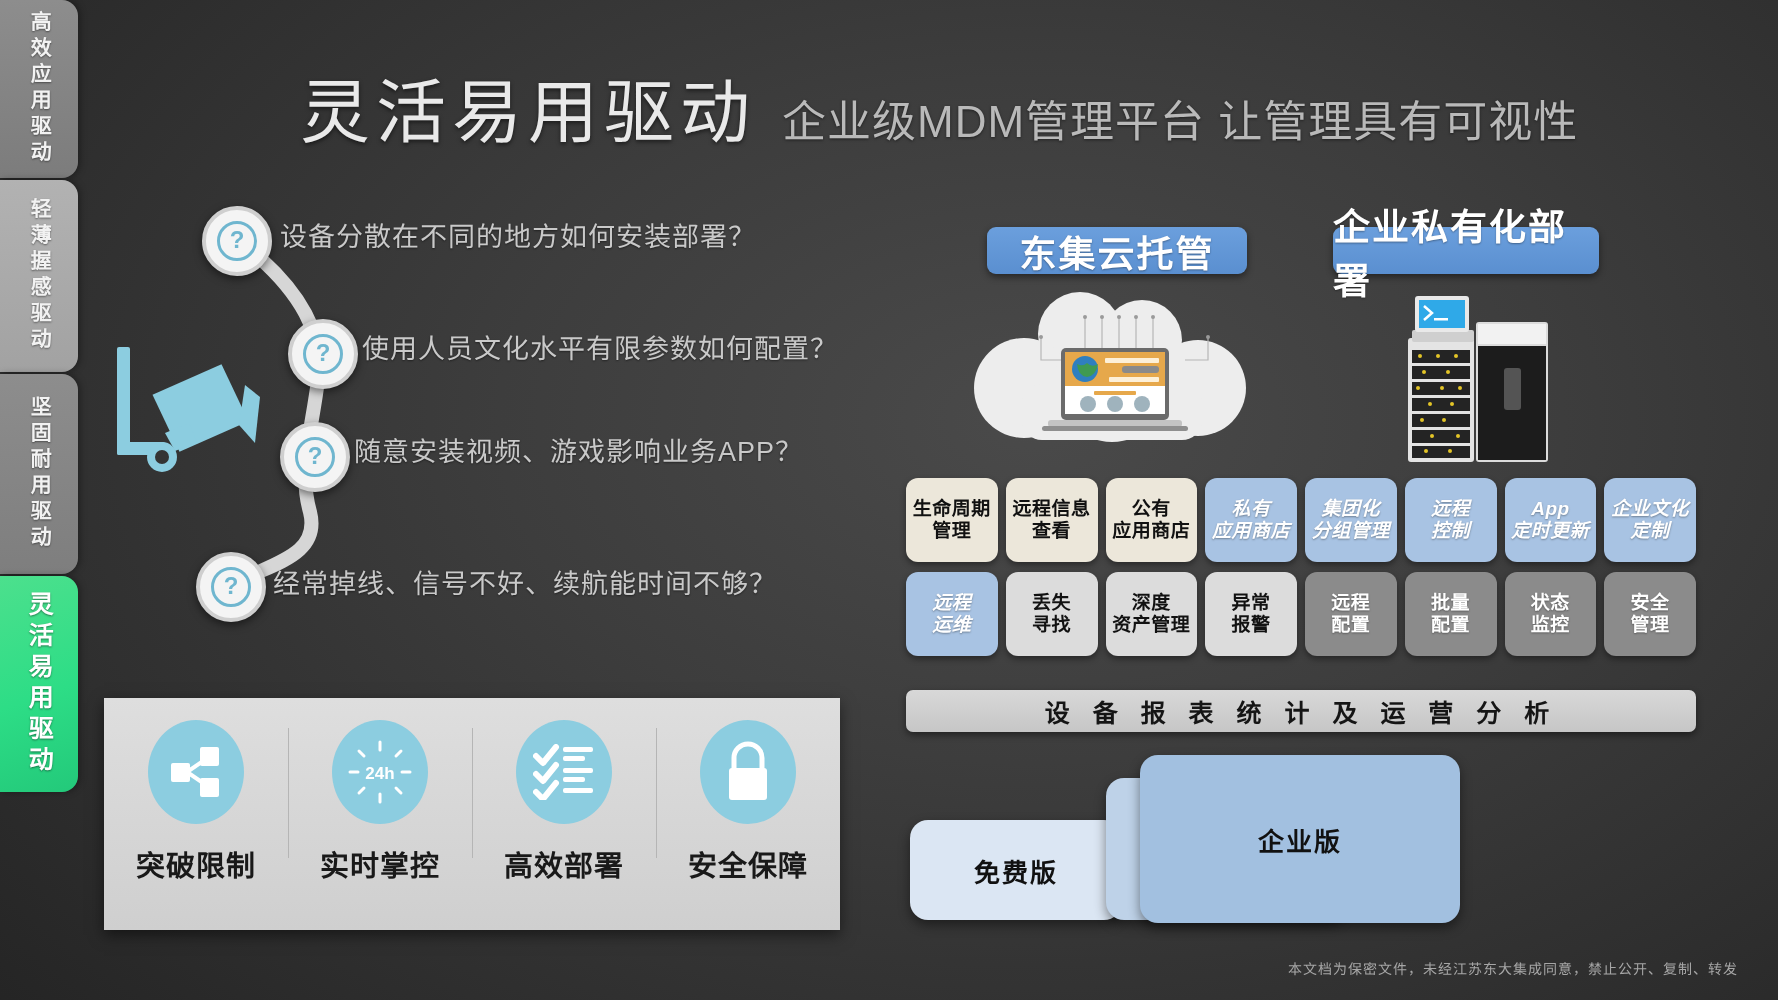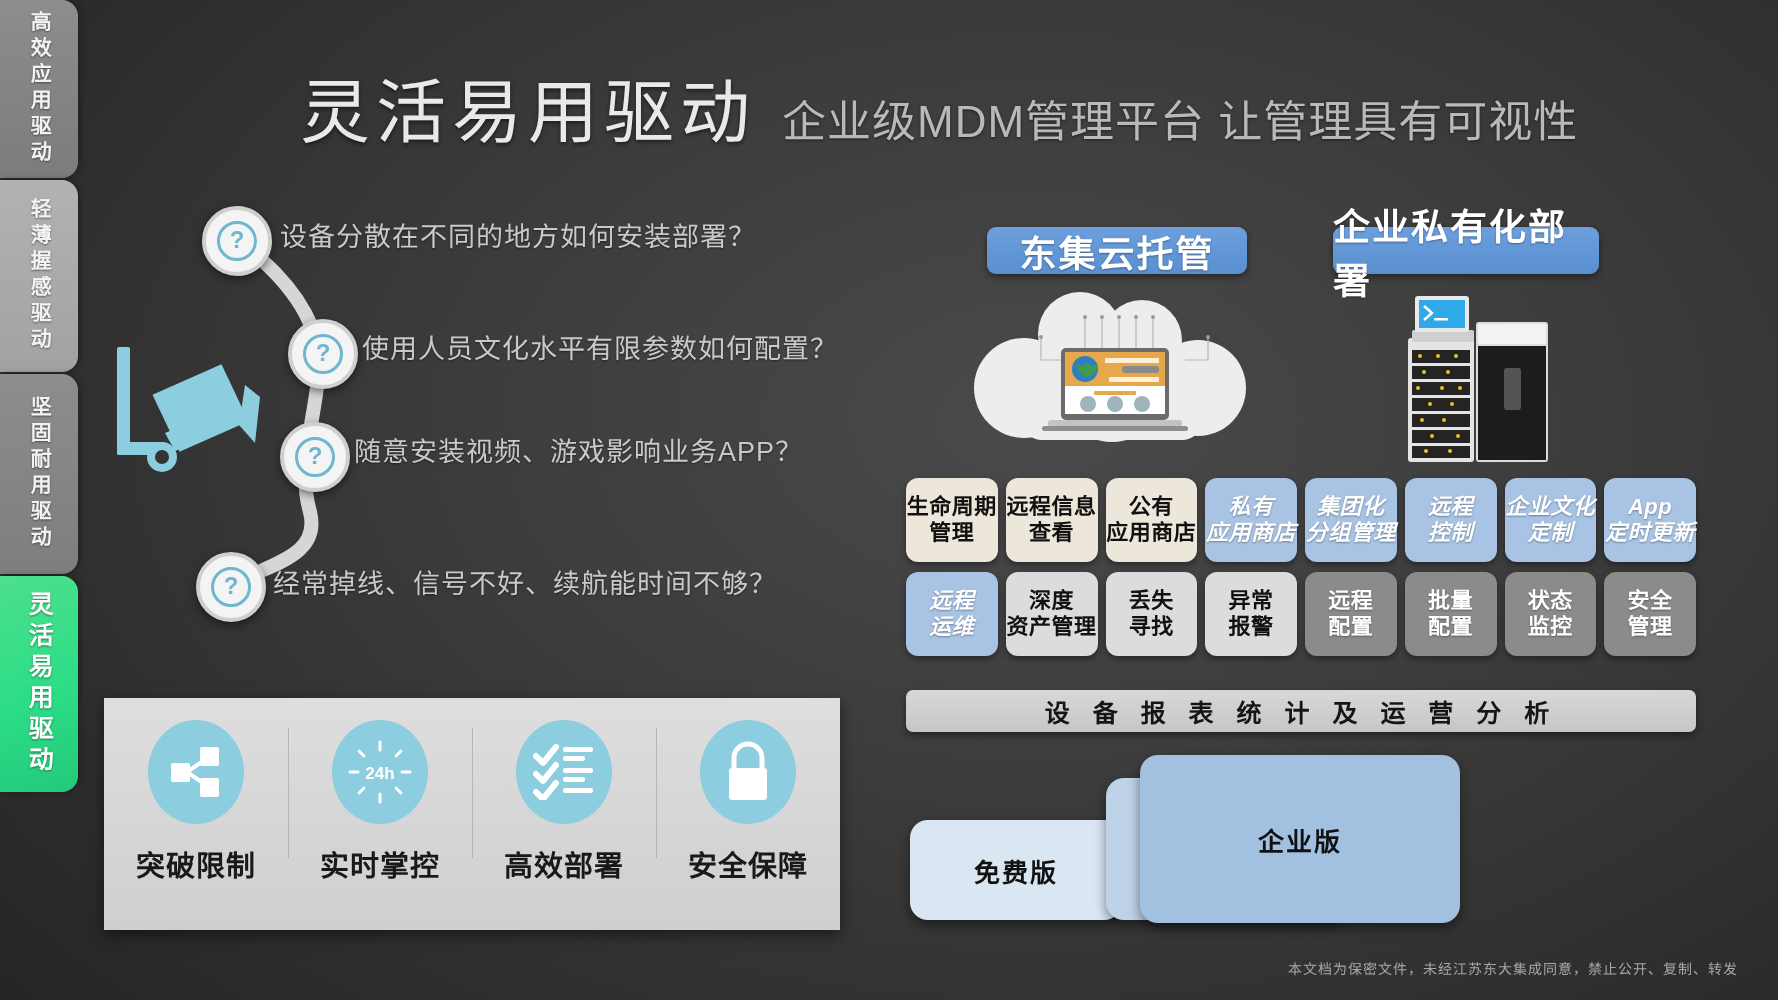--- a/index.html
+++ b/index.html
@@ -106,21 +106,21 @@
   #server-art{position:absolute;left:1398px;top:290px;width:155px;height:175px;}
 
   
   #grid{position:absolute;left:906px;top:478px;width:790px;}
   .grow{display:flex;gap:8px;}
   .grow + .grow{margin-top:10px;}
   .cell{
     flex:1;height:84px;border-radius:12px;
     display:flex;flex-direction:column;align-items:center;justify-content:center;
     box-shadow:0 3px 6px rgba(0,0,0,.4);
-    font-size:22px;font-weight:700;line-height:1.18;letter-spacing:.5px;
+    font-size:19px;font-weight:700;line-height:1.18;letter-spacing:.5px;
     text-align:center;
   }
   .cell.cream{background:#ece7da;color:#111;}
   .cell.blue{background:#a8c3e3;color:#fff;text-shadow:0 1px 2px rgba(0,0,0,.35);font-style:italic;}
   .cell.light{background:#dcdcdc;color:#111;}
   .cell.gray{background:#8b8b8b;color:#fff;text-shadow:0 1px 2px rgba(0,0,0,.35);}
 
   #report-bar{
     position:absolute;left:906px;top:690px;width:790px;height:42px;
     border-radius:7px;background:linear-gradient(180deg,#d8d8d8,#c6c6c6);
@@ -402,43 +402,43 @@
       </div>
       <div class="cell blue">
         <div>集团化</div>
         <div>分组管理</div>
       </div>
       <div class="cell blue">
         <div>远程</div>
         <div>控制</div>
       </div>
       <div class="cell blue">
+        <div>App</div>
+        <div>定时更新</div>
+      </div>
+      <div class="cell blue">
         <div>企业文化</div>
         <div>定制</div>
       </div>
-      <div class="cell blue">
-        <div>App</div>
-        <div>定时更新</div>
-      </div>
     </div>
 
     <div class="grow">
       <div class="cell blue">
         <div>远程</div>
         <div>运维</div>
+      </div>
+      <div class="cell light">
+        <div>丢失</div>
+        <div>寻找</div>
       </div>
       <div class="cell light">
         <div>深度</div>
         <div>资产管理</div>
       </div>
       <div class="cell light">
-        <div>丢失</div>
-        <div>寻找</div>
-      </div>
-      <div class="cell light">
         <div>异常</div>
         <div>报警</div>
       </div>
       <div class="cell gray">
         <div>远程</div>
         <div>配置</div>
       </div>
       <div class="cell gray">
         <div>批量</div>
         <div>配置</div>

